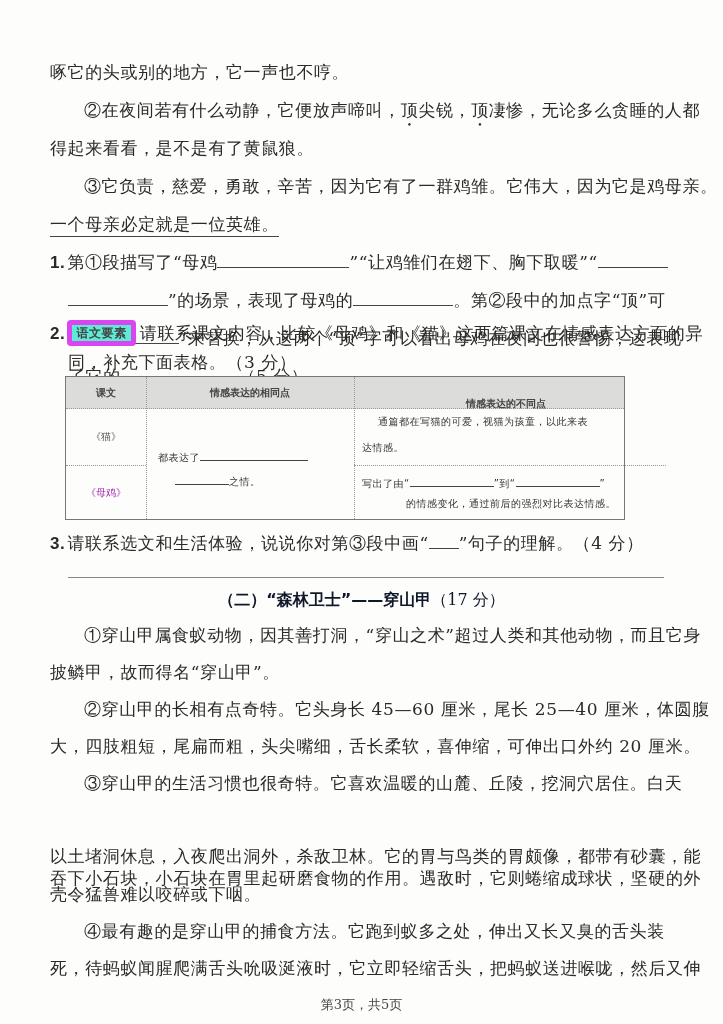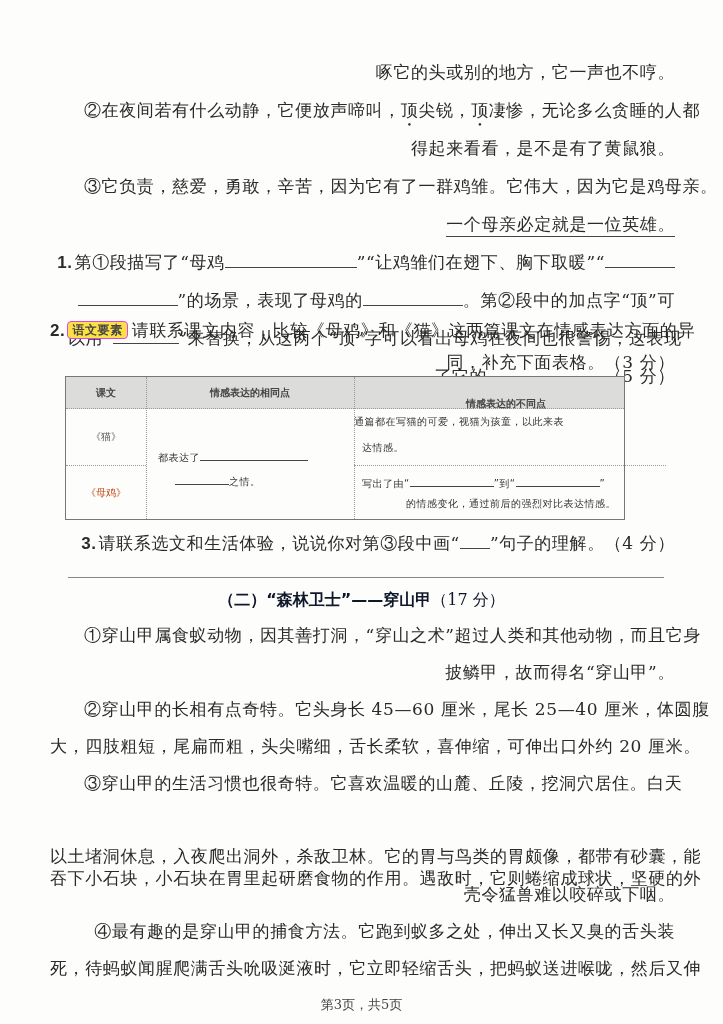--- a/index.html
+++ b/index.html
@@ -13,37 +13,36 @@
   }
   .page { position: absolute; left: 0; top: 0; width: 723px; height: 1024px; }
   .line {
     position: absolute;
     left: 50px;
     width: 625px;
     white-space: nowrap;
     line-height: 20px;
     height: 22px;
     letter-spacing: 0.6px;
-    text-align: right;
   }
   .indent { left: 84px; width: 591px; }
   .qline { left: 50px; }
   .qcont { left: 68px; width: 607px; }
   .qnum { font-family: "Liberation Sans", sans-serif; font-weight: bold; margin-right: 2px; }
   .blank { display: inline-block; border-bottom: 1px solid #444; height: 16px; vertical-align: baseline; }
   .dotted { text-emphasis: dot; -webkit-text-emphasis: dot; text-emphasis-position: under; }
   .underlined { border-bottom: 1px solid #444; padding-bottom: 2px; }
   .badge {
     display: inline-block;
     font-size: 12px;
     line-height: 16px;
     padding: 0 4px;
-    border: 1px solid #d946ef;
+    border: 5px solid #d946ef;
     border-radius: 4px;
-    background: #fde047;
+    background: #5eead4;
     color: #444;
     font-weight: bold;
     margin-right: 4px;
     vertical-align: 2px;
   }
   
   .tbl {
     position: absolute;
     left: 65px; top: 376px;
     width: 560px; height: 144px;
@@ -124,26 +123,26 @@
   <div class="vline" style="left:80px;"></div>
   <div class="vline" style="left:288px;"></div>
   <div class="hline" style="left:0;width:80px;top:88px;"></div>
   <div class="hline" style="left:288px;width:312px;top:88px;"></div>
 
   <div class="cell hcell" style="left:0;top:0;width:80px;height:32px;">课文</div>
   <div class="cell hcell" style="left:80px;top:0;width:208px;height:32px;">情感表达的相同点</div>
   <div class="cell hcell" style="left:284px;top:0;width:312px;height:32px;margin-top:11px;">情感表达的不同点</div>
 
   <div class="cell" style="left:0;top:32px;width:80px;height:56px;color:#555;">《猫》</div>
-  <div class="cell" style="left:0;top:88px;width:80px;height:56px;color:#c2410c;font-family:Liberation Serif, serif;">《母鸡》</div>
+  <div class="cell" style="left:0;top:88px;width:80px;height:56px;color:#a21caf;font-family:Liberation Serif, serif;">《母鸡》</div>
 
   <div class="txt" style="left:92px;top:68px;"><span>都表达了</span><span class="blank" style="width:108px;"></span></div>
   <div class="txt" style="left:109px;top:92px;"><span class="blank" style="width:54px;"></span><span>之情。</span></div>
 
-  <div class="txt" style="left:288px;top:38px;">通篇都在写猫的可爱，视猫为孩童，以此来表</div>
+  <div class="txt" style="left:312px;top:38px;">通篇都在写猫的可爱，视猫为孩童，以此来表</div>
   <div class="txt" style="left:296px;top:64px;">达情感。</div>
 
   <div class="txt" style="left:296px;top:94px;"><span>写出了由“</span><span class="blank" style="width:84px;"></span><span>”到“</span><span class="blank" style="width:84px;"></span><span>”</span></div>
   <div class="txt" style="left:296px;top:120px;margin-left:44px;">的情感变化，通过前后的强烈对比表达情感。</div>
 </div>
 
 <div class="line qline" style="top:533px;">
   <span class="qnum">3.</span><span>请联系选文和生活体验，说说你对第③段中画“</span><span class="blank" style="width:30px;"></span><span>”句子的理解。（4 分）</span>
 </div>
 

